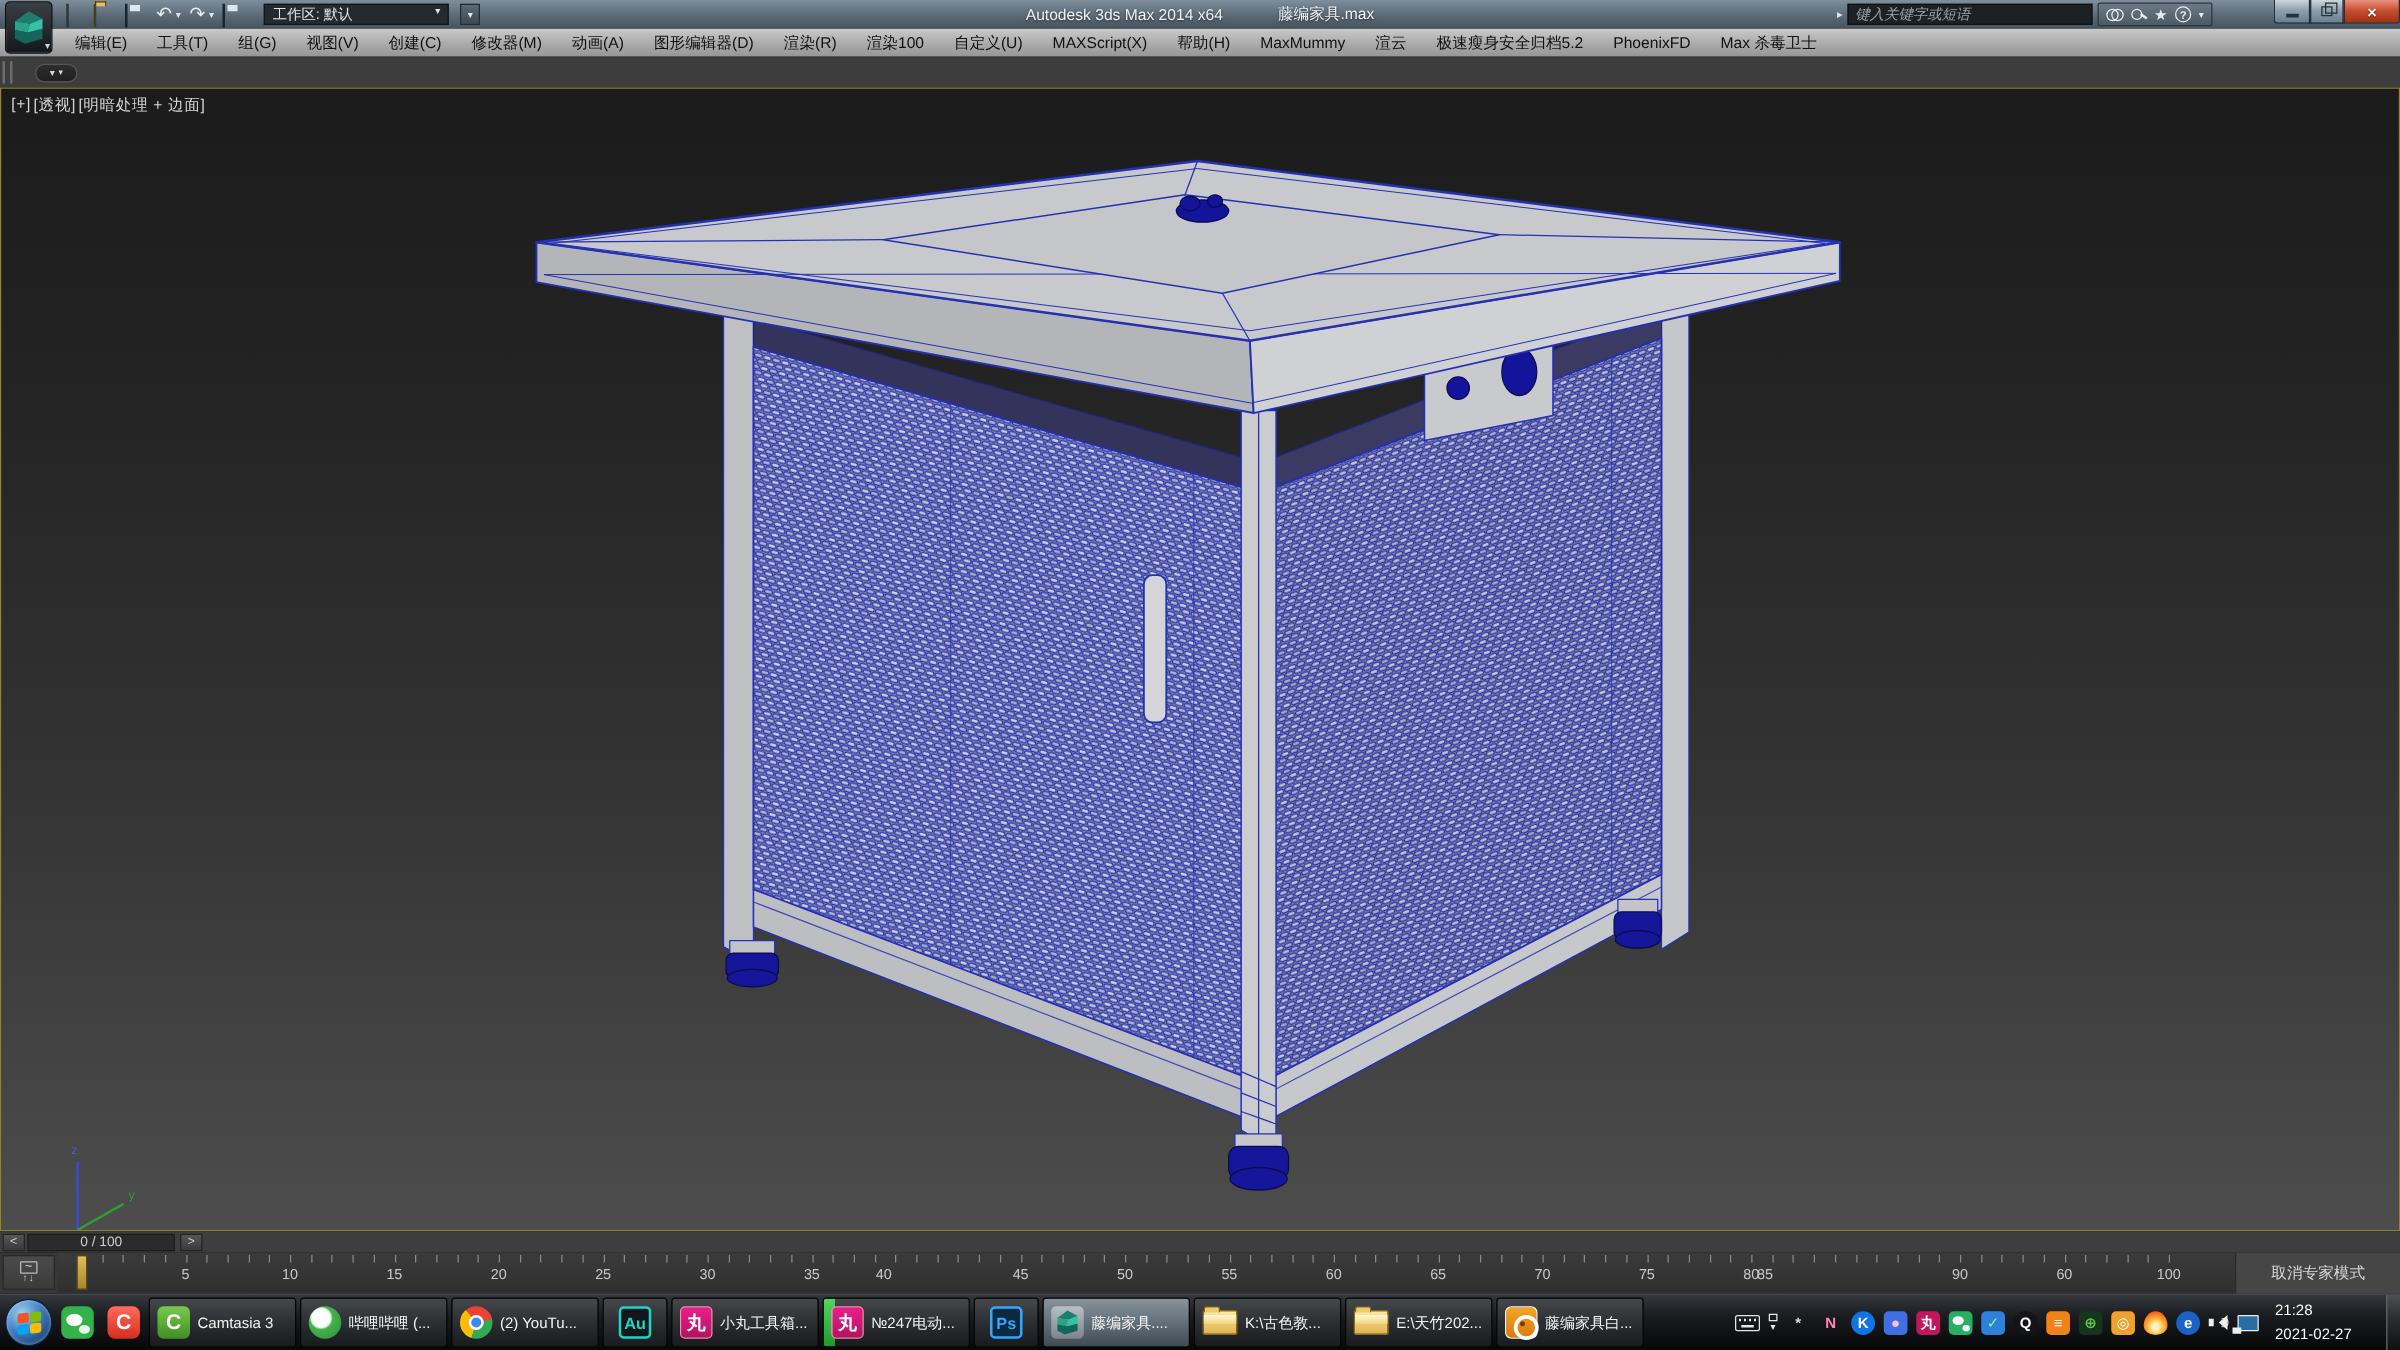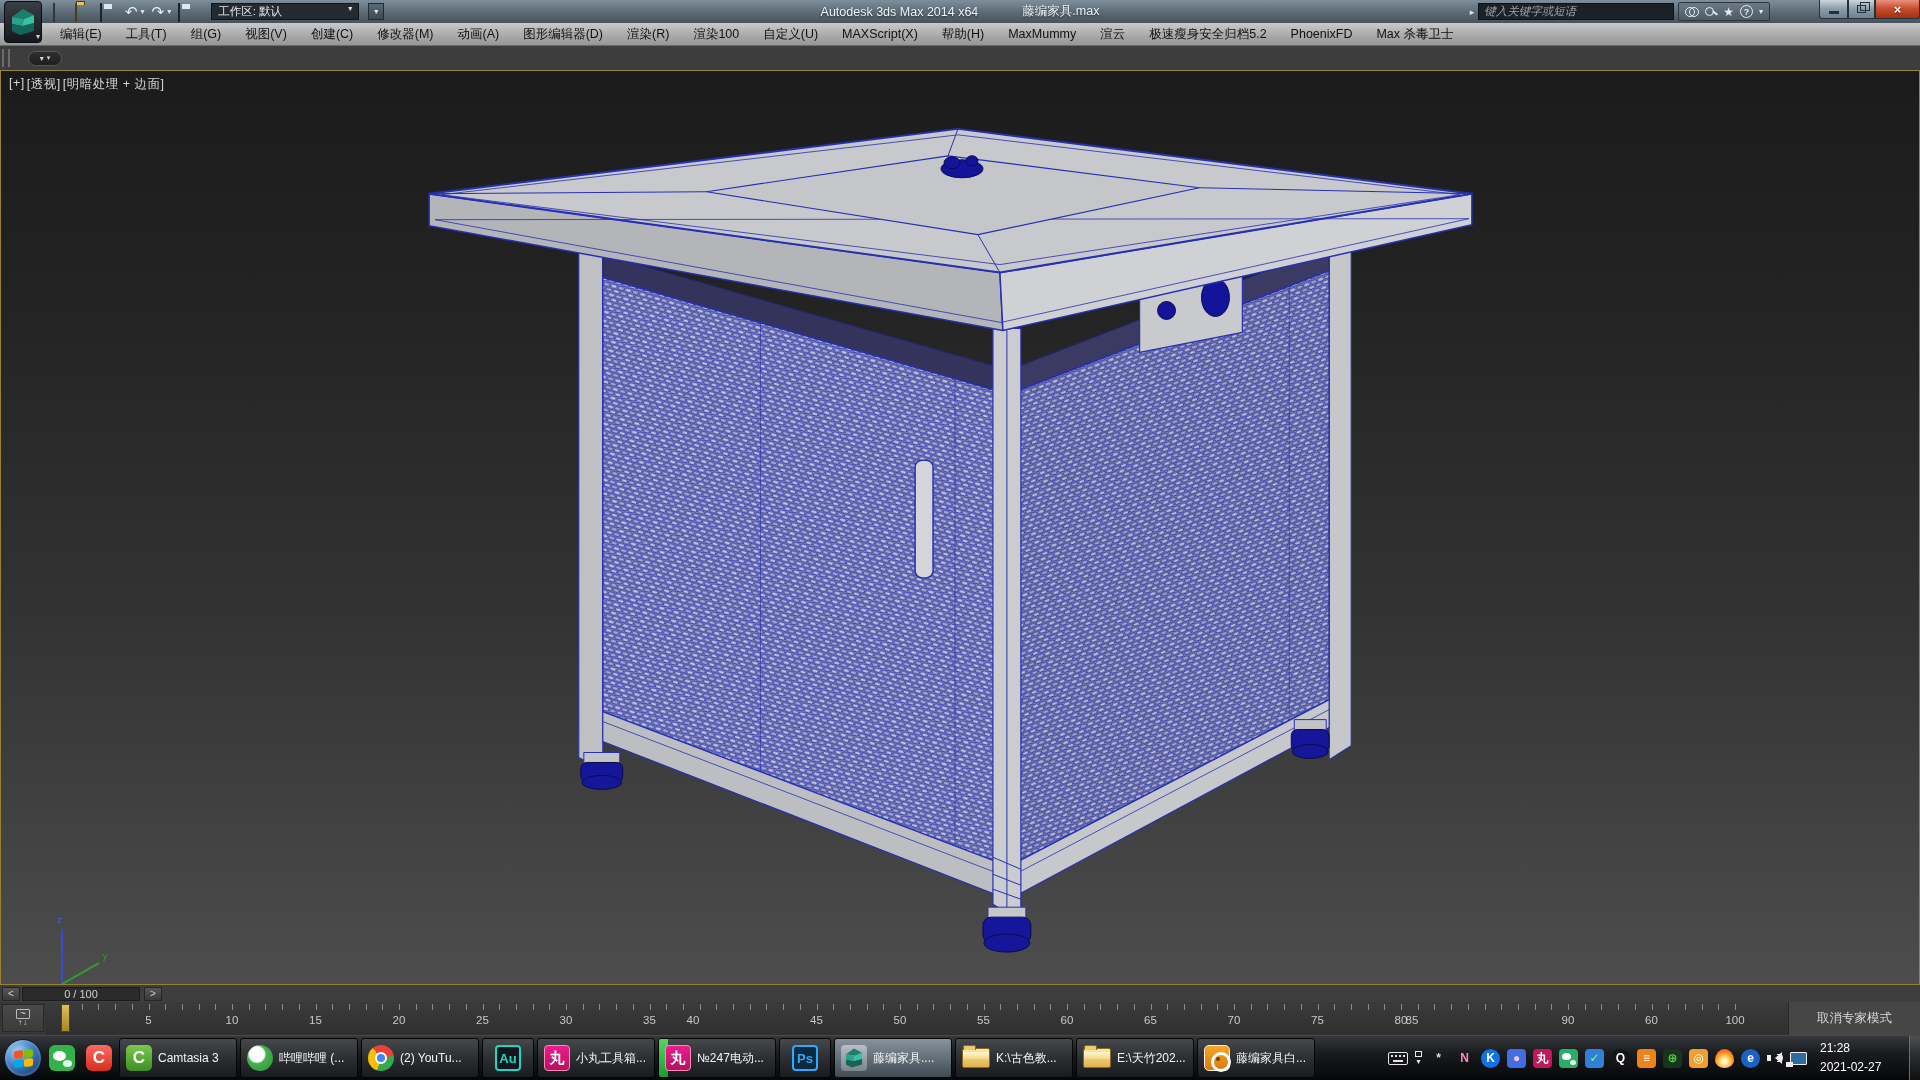--- a/index.html
+++ b/index.html
@@ -408,21 +408,21 @@
         <div class="tick" style="left: 553.4px;"></div>
         <div class="tick" style="left: 570.1px;"></div>
         <div class="tick" style="left: 586.8px;"></div>
         <div class="tick" style="left: 603.5px;"></div>
         <div class="ticklabel" style="left: 603.5px;">35</div>
         <div class="tick" style="left: 620.2px;"></div>
         <div class="tick" style="left: 636.9px;"></div>
         <div class="tick" style="left: 653.6px;"></div>
         <div class="tick" style="left: 670.3px;"></div>
         <div class="tick" style="left: 687px;"></div>
-        <div class="ticklabel" style="left: 647px;">40</div>
+        <div class="ticklabel" style="left: 661px;">40</div>
         <div class="tick" style="left: 703.7px;"></div>
         <div class="tick" style="left: 720.4px;"></div>
         <div class="tick" style="left: 737.1px;"></div>
         <div class="tick" style="left: 753.8px;"></div>
         <div class="tick" style="left: 770.5px;"></div>
         <div class="ticklabel" style="left: 770.5px;">45</div>
         <div class="tick" style="left: 787.2px;"></div>
         <div class="tick" style="left: 803.9px;"></div>
         <div class="tick" style="left: 820.6px;"></div>
         <div class="tick" style="left: 837.3px;"></div>

